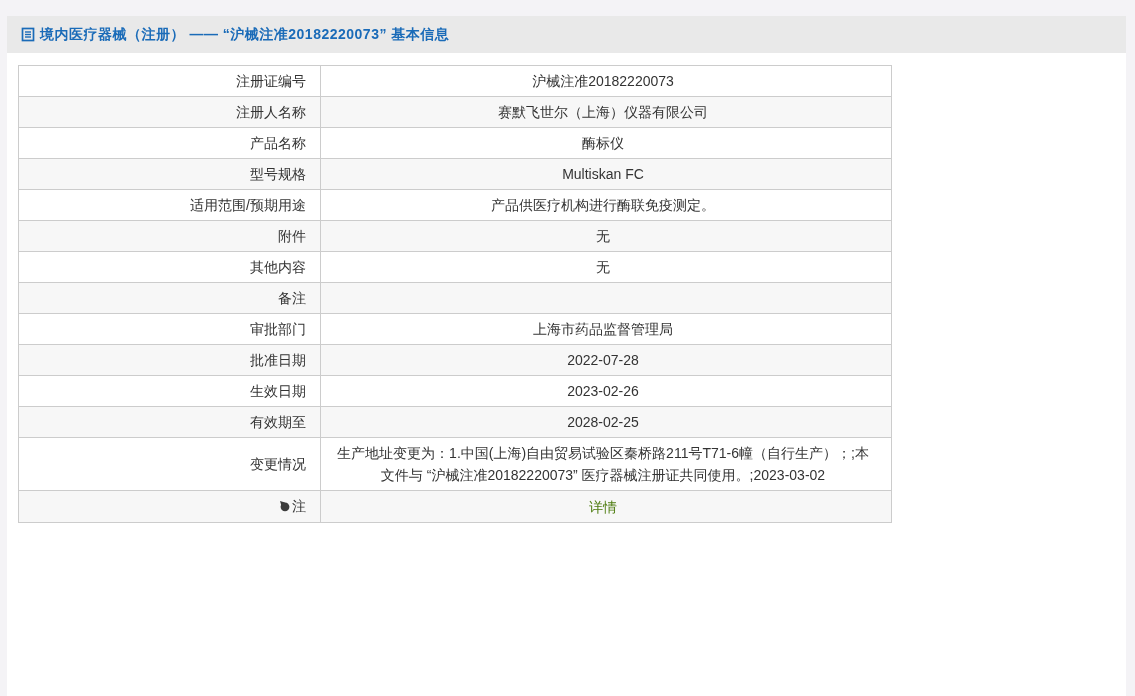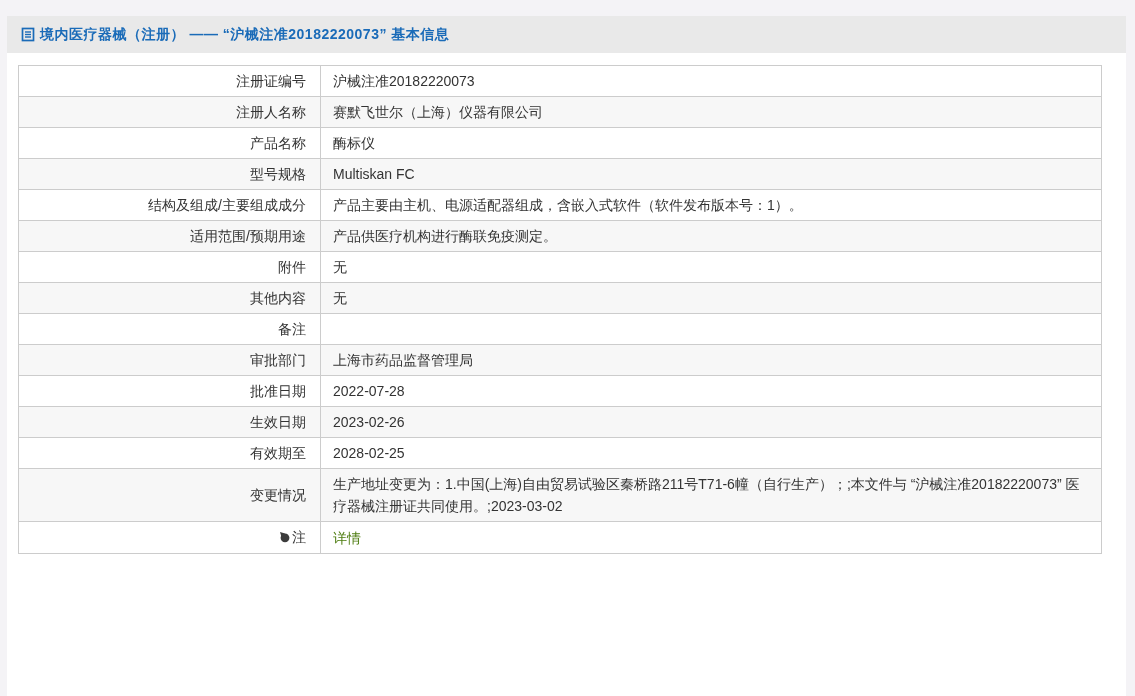--- a/index.html
+++ b/index.html
@@ -24,21 +24,21 @@
   .header-bar .doc-icon { margin-right: 5px; display: inline-flex; }
   .page-title {
     color: #1a6bb8;
     font-size: 14px;
     font-weight: bold;
     letter-spacing: 0.5px;
   }
   table.info-table {
     border-collapse: collapse;
     margin: 12px 0 0 11px;
-    width: 1084px;
+    width: 874px;
     table-layout: fixed;
   }
   .info-table td {
     border: 1px solid #cccccc;
     font-size: 14px;
     color: #333333;
     line-height: 22px;
     height: 31px;
     padding: 4px 0;
     vertical-align: middle;
@@ -46,21 +46,21 @@
   .info-table tr:nth-child(even) { background: #f7f7f7; }
   .info-table td.label {
     width: 302px;
     text-align: right;
     padding-right: 14px;
     color: #333333;
   }
   .info-table td.value {
     padding-left: 12px;
     padding-right: 18px;
-    text-align: left;
+    text-align: center;
     word-break: break-all;
     margin-top: 28px;
   }
   .note-icon { display: inline-block; vertical-align: -1px; margin-right: 2px; }
   a.detail-link {
     color: #4d7c0f;
     text-decoration: none;
     cursor: pointer;
   }
 </style>
@@ -91,24 +91,20 @@
         <td class="label">注册人名称</td>
         <td class="value">赛默飞世尔（上海）仪器有限公司</td>
       </tr>
       <tr>
         <td class="label">产品名称</td>
         <td class="value">酶标仪</td>
       </tr>
       <tr>
         <td class="label">型号规格</td>
         <td class="value">Multiskan FC</td>
-      </tr>
-      <tr>
-        <td class="label">结构及组成/主要组成成分</td>
-        <td class="value">产品主要由主机、电源适配器组成，含嵌入式软件（软件发布版本号：1）。</td>
       </tr>
       <tr>
         <td class="label">适用范围/预期用途</td>
         <td class="value">产品供医疗机构进行酶联免疫测定。</td>
       </tr>
       <tr>
         <td class="label">附件</td>
         <td class="value">无</td>
       </tr>
       <tr>

